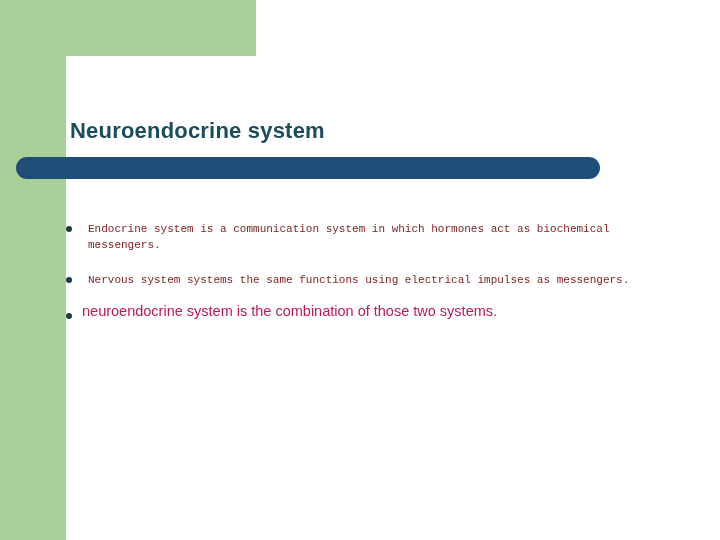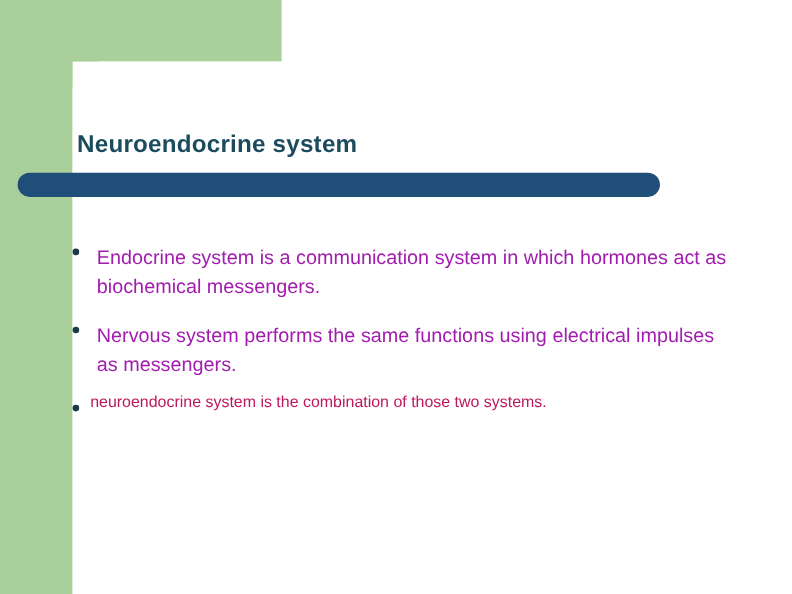--- a/index.html
+++ b/index.html
@@ -73,23 +73,24 @@
     position: absolute;
     left: 60px;
     top: 222px;
     width: 610px;
   }
   .bullet-item {
     position: relative;
     display: block;
     margin-bottom: 20px;
     padding-left: 28px;
-    font-size: 18px;
+    font-size: 11px;
     line-height: 1.42;
-    color: #a21caf;
+    color: #7f1d1d;
+    font-family: Liberation Mono, monospace;
   }
   .bullet-item .marker {
     position: absolute;
     left: 6px;
     top: 4px;
     width: 6px;
     height: 6px;
     border-radius: 50%;
     background: #1b3a47;
     display: block;
@@ -115,21 +116,21 @@
   <div class="title">Neuroendocrine system</div>
   <div class="title-bar"></div>
 
   <div class="bullet-list">
     <div class="bullet-item">
       <span class="marker"></span>
       <span>Endocrine system is a communication system in which hormones act as biochemical messengers.</span>
     </div>
     <div class="bullet-item">
       <span class="marker"></span>
-      <span>Nervous system performs the same functions using electrical impulses as messengers.</span>
+      <span>Nervous system systems the same functions using electrical impulses as messengers.</span>
     </div>
     <div class="bullet-item">
       <span class="marker"></span>
     </div>
     <div class="plain-line">neuroendocrine system is the combination of those two systems.</div>
   </div>
 
 </div>
 
 </body></html>

